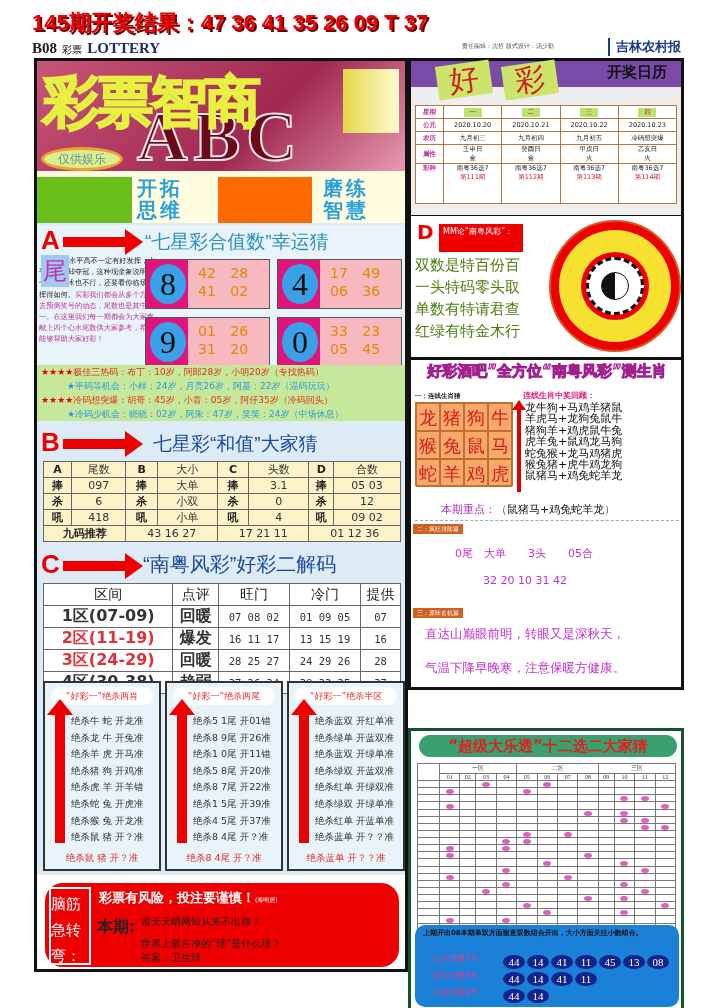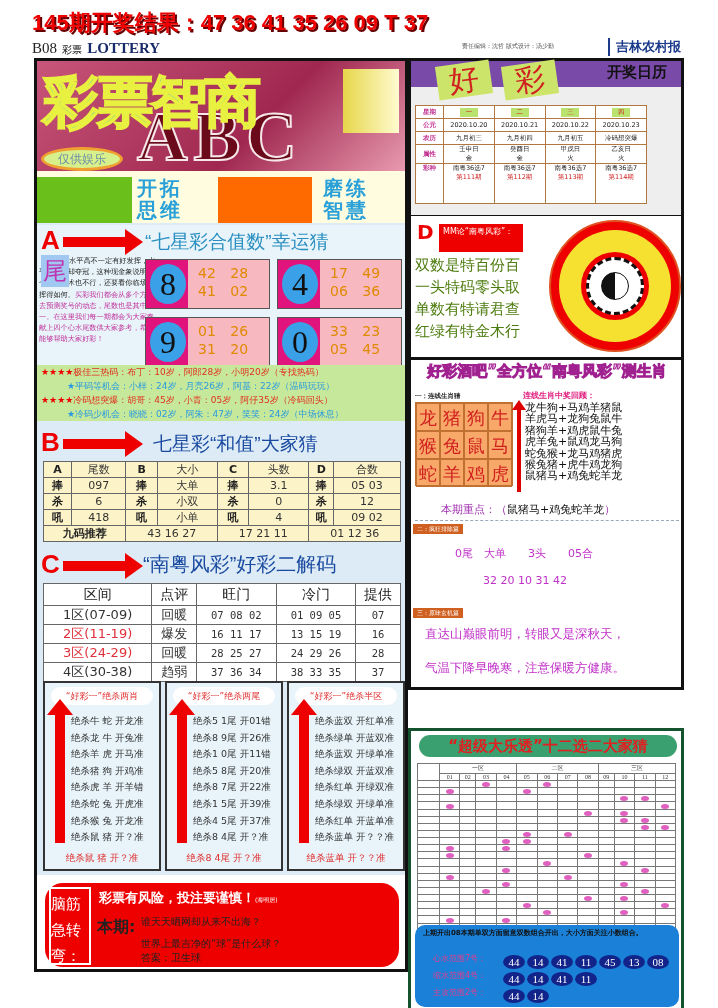--- a/index.html
+++ b/index.html
@@ -1,20 +1,20 @@
 <!DOCTYPE html>
 <html><head>
 <meta charset="utf-8">
 <style>
 *{box-sizing:border-box;margin:0;padding:0}
 body{width:718px;height:1008px;background:#fff;font-family:"DejaVu Sans",sans-serif;position:relative;overflow:hidden}
 .abs{position:absolute}
 #headline{left:32px;top:8px;font-size:22px;font-weight:bold;color:#e00;text-shadow:2px 2px 0 #600;letter-spacing:0px;font-family:"Liberation Sans",sans-serif}
 #masthead{left:32px;top:38px;width:660px;height:18px}
-#masthead .sec{font-family:"Liberation Serif",serif;font-size:15px;font-weight:normal;color:#222}
+#masthead .sec{font-family:"Liberation Serif",serif;font-size:15px;font-weight:bold;color:#222}
 #masthead .lot{font-family:"Liberation Serif",serif;font-size:15px;font-weight:bold;color:#1a2b6a}
 #masthead .credit{position:absolute;left:430px;top:4px;font-size:6px;color:#555}
 #masthead .paper{position:absolute;left:576px;top:0;font-size:13px;font-weight:bold;color:#1a3a8a;border-left:2px solid #1a3a8a;padding-left:6px}
 
 #left{left:34px;top:58px;width:374px;height:914px;border:3px solid #111;background:#dcebf6}
 #banner{left:0;top:0;width:368px;height:110px;background:linear-gradient(135deg,#c8557a,#a02850 60%,#e89ab0);overflow:hidden}
 #banner .big{position:absolute;left:6px;top:4px;font-size:56px;color:#5ec3c0;-webkit-text-stroke:2px #e8f040;font-weight:bold;letter-spacing:-2px;font-family:"DejaVu Serif",serif}
 #banner .abc{position:absolute;left:100px;top:36px;font-size:70px;color:#6a0a1a;font-family:"Liberation Serif",serif;font-weight:bold;-webkit-text-stroke:2px #f6e8ea;letter-spacing:6px}
 #banner .gold{position:absolute;right:6px;top:8px;width:56px;height:64px;background:linear-gradient(90deg,#e6d64a,#fffbd0)}
 #banner .oval{position:absolute;left:4px;top:86px;width:82px;height:24px;border-radius:50%;background:#d8f08c;border:3px solid #f0a030;font-size:12px;color:#6b8ea8;text-align:center;line-height:18px}
@@ -41,21 +41,21 @@
 #secB{left:0;top:364px;width:368px;height:118px;background:#dcebf6}
 table{border-collapse:collapse}
 #tblB{position:absolute;left:6px;top:36px;width:358px;background:#fdf3c8;font-size:11px}
 #tblB td{border:1px solid #666;height:16px;text-align:center;color:#333}
 #tblB td.k{font-weight:bold;color:#222}
 
 #secC{left:0;top:484px;width:368px;height:134px;background:#dcebf6}
 #tblC{position:absolute;left:6px;top:38px;width:358px;background:#fff;font-size:11px}
 #tblC th{border:1px solid #666;height:22px;font-size:14px;font-weight:normal;color:#222}
 #tblC td{border:1px solid #666;height:17px;text-align:center;color:#333;font-family:"DejaVu Sans Mono",monospace;font-size:10.5px}
-#tblC td.z{font-weight:normal;font-family:"DejaVu Sans",sans-serif;font-size:13px}
+#tblC td.z{font-weight:bold;font-family:"DejaVu Sans",sans-serif;font-size:16px}
 #tblC td.red{color:#e0303a}
 
 .killBox{position:absolute;top:620px;width:118px;height:190px;border:2px solid #333;background:#e8f4fa}
 .killBox .hd{position:absolute;left:6px;top:4px;width:102px;height:18px;border-radius:9px;background:#fff;font-size:9px;color:#e03030;text-align:center;line-height:18px}
 .killBox .up{position:absolute;left:10px;top:30px;width:10px;height:130px;background:#e00}
 .killBox .up:before{content:"";position:absolute;left:-8px;top:-14px;border-bottom:16px solid #e00;border-left:13px solid transparent;border-right:13px solid transparent}
 .killBox .rows{position:absolute;left:26px;top:30px;font-size:9.5px;line-height:16.6px;color:#333;white-space:pre}
 .killBox .ft{position:absolute;left:0;bottom:4px;width:114px;text-align:center;font-size:9.5px;color:#e03030}
 
 #teaser{left:0;top:814px;width:368px;height:94px;background:#fff}
@@ -63,21 +63,21 @@
 #teaser .sq{position:absolute;left:12px;top:12px;width:42px;height:78px;border:2px solid #fff;color:#fff;font-size:15px;line-height:26px;text-align:left;padding-top:2px}
 #teaser .warn{position:absolute;left:62px;top:14px;font-size:13px;color:#fff;font-weight:bold}
 #teaser .warn small{font-size:6px;font-weight:normal}
 #teaser .bq{position:absolute;left:60px;top:42px;font-size:16px;font-weight:bold;color:#222}
 #teaser .q{position:absolute;font-size:10px;color:#222}
 
 #cal{left:408px;top:58px;width:276px;height:160px;border:3px solid #111;background:#eee}
 #cal .top{position:absolute;left:0;top:0;width:270px;height:26px;background:#7a4aa8}
 #cal .top span{position:absolute;right:14px;top:2px;font-size:15px;font-weight:bold;color:#111}
 .calTile{position:absolute;top:2px;width:54px;height:34px;background:#cde46a;transform:rotate(-8deg);font-size:30px;color:#d02020;text-align:center;line-height:34px;font-family:"DejaVu Serif",serif}
-#calTbl{position:absolute;left:4px;top:44px;width:232px;background:#fff;font-size:6.5px}
+#calTbl{position:absolute;left:4px;top:44px;width:262px;background:#fff;font-size:6.5px}
 #calTbl td{border:1px solid #b07840;text-align:center;height:13px;color:#222}
 #calTbl td.l{color:#c03090;font-weight:bold;width:28px}
 #calTbl td .dn{display:inline-block;width:18px;background:#b9e26e;color:#d02020}
 #calTbl td .red{color:#d02020}
 #secD{left:408px;top:216px;width:276px;height:144px;border:3px solid #111;border-top:none;background:#fff}
 #secD .dL{position:absolute;left:6px;top:4px;font-size:20px;font-weight:900;color:#e00}
 #secD .dTag{position:absolute;left:28px;top:8px;width:84px;height:28px;background:#e00;font-size:8px;color:#fff;line-height:16px;padding-left:4px}
 #secD .poem{position:absolute;left:4px;top:38px;font-size:15px;line-height:22px;color:#4d7c0f}
 #wheel{position:absolute;left:138px;top:4px;width:132px;height:132px;border-radius:50%;background:#e00;border:2px solid #e05020}
 #wheel .ring{position:absolute;left:8px;top:8px;width:112px;height:112px;border-radius:50%;background:#f6e030}

